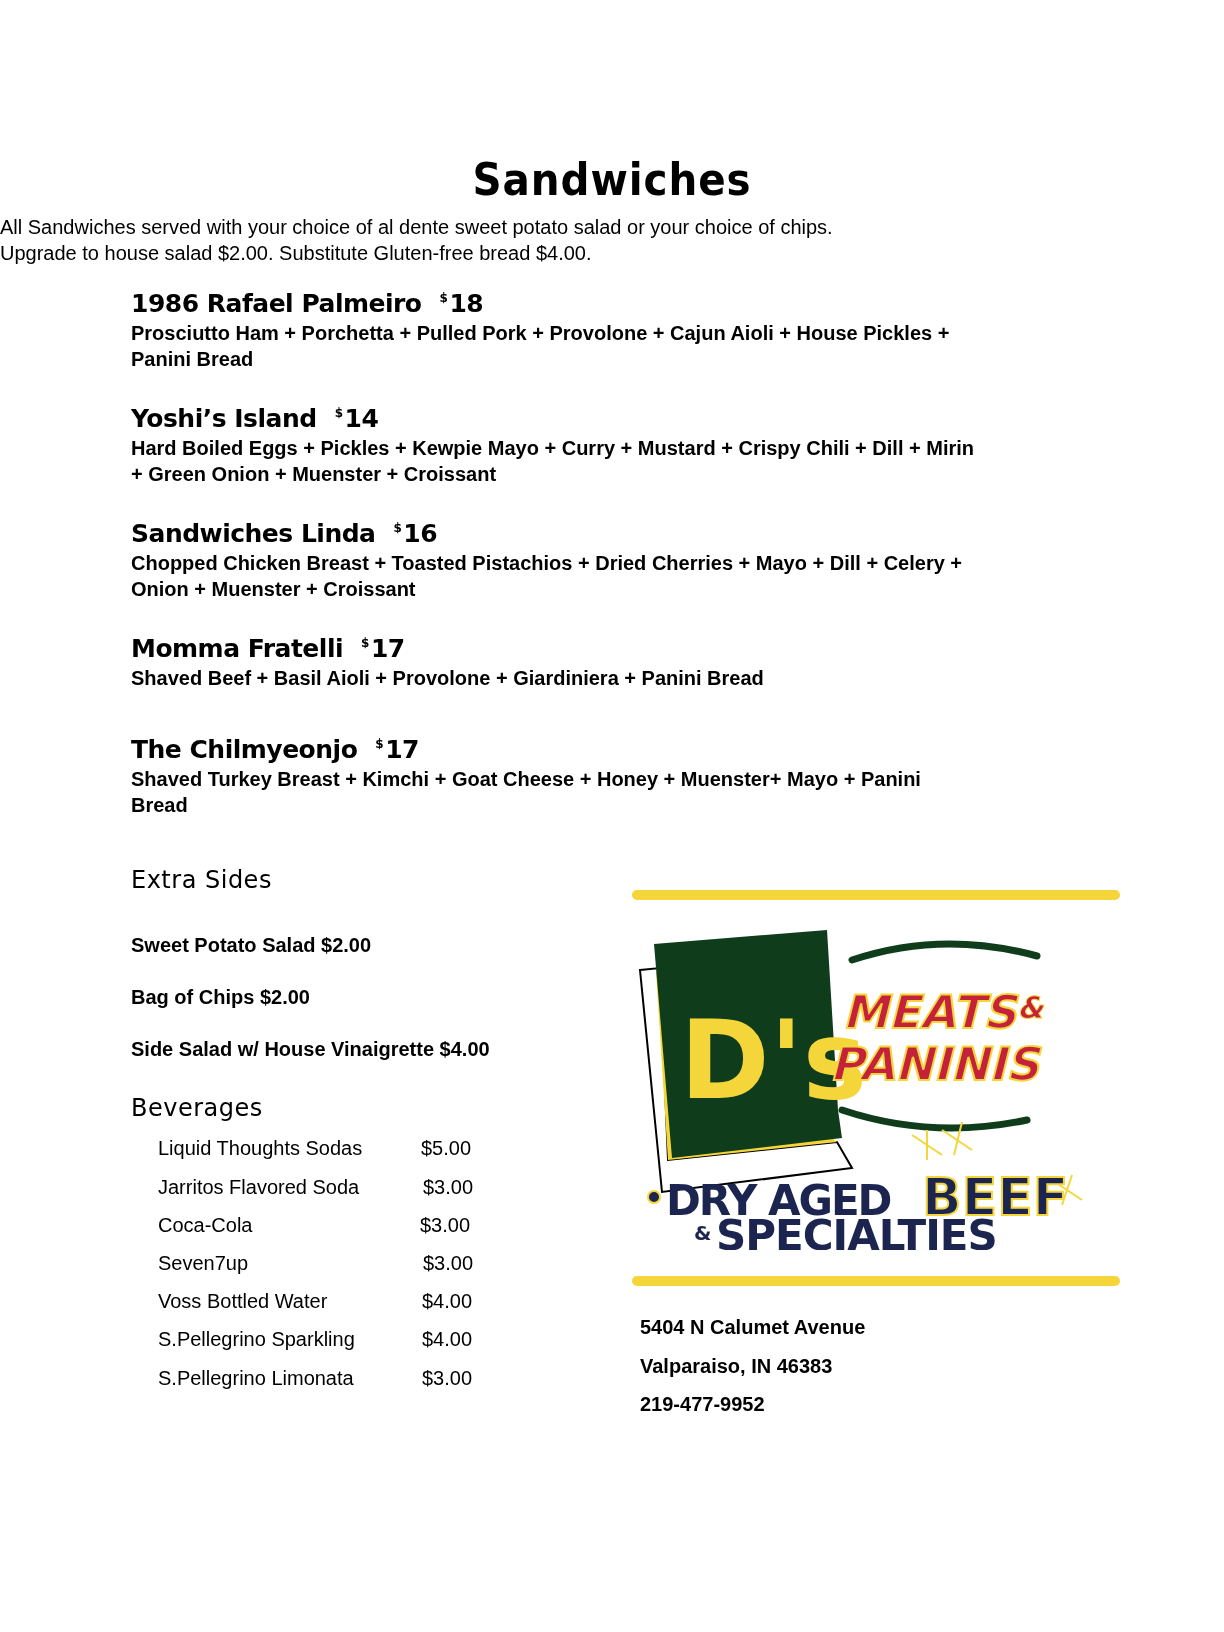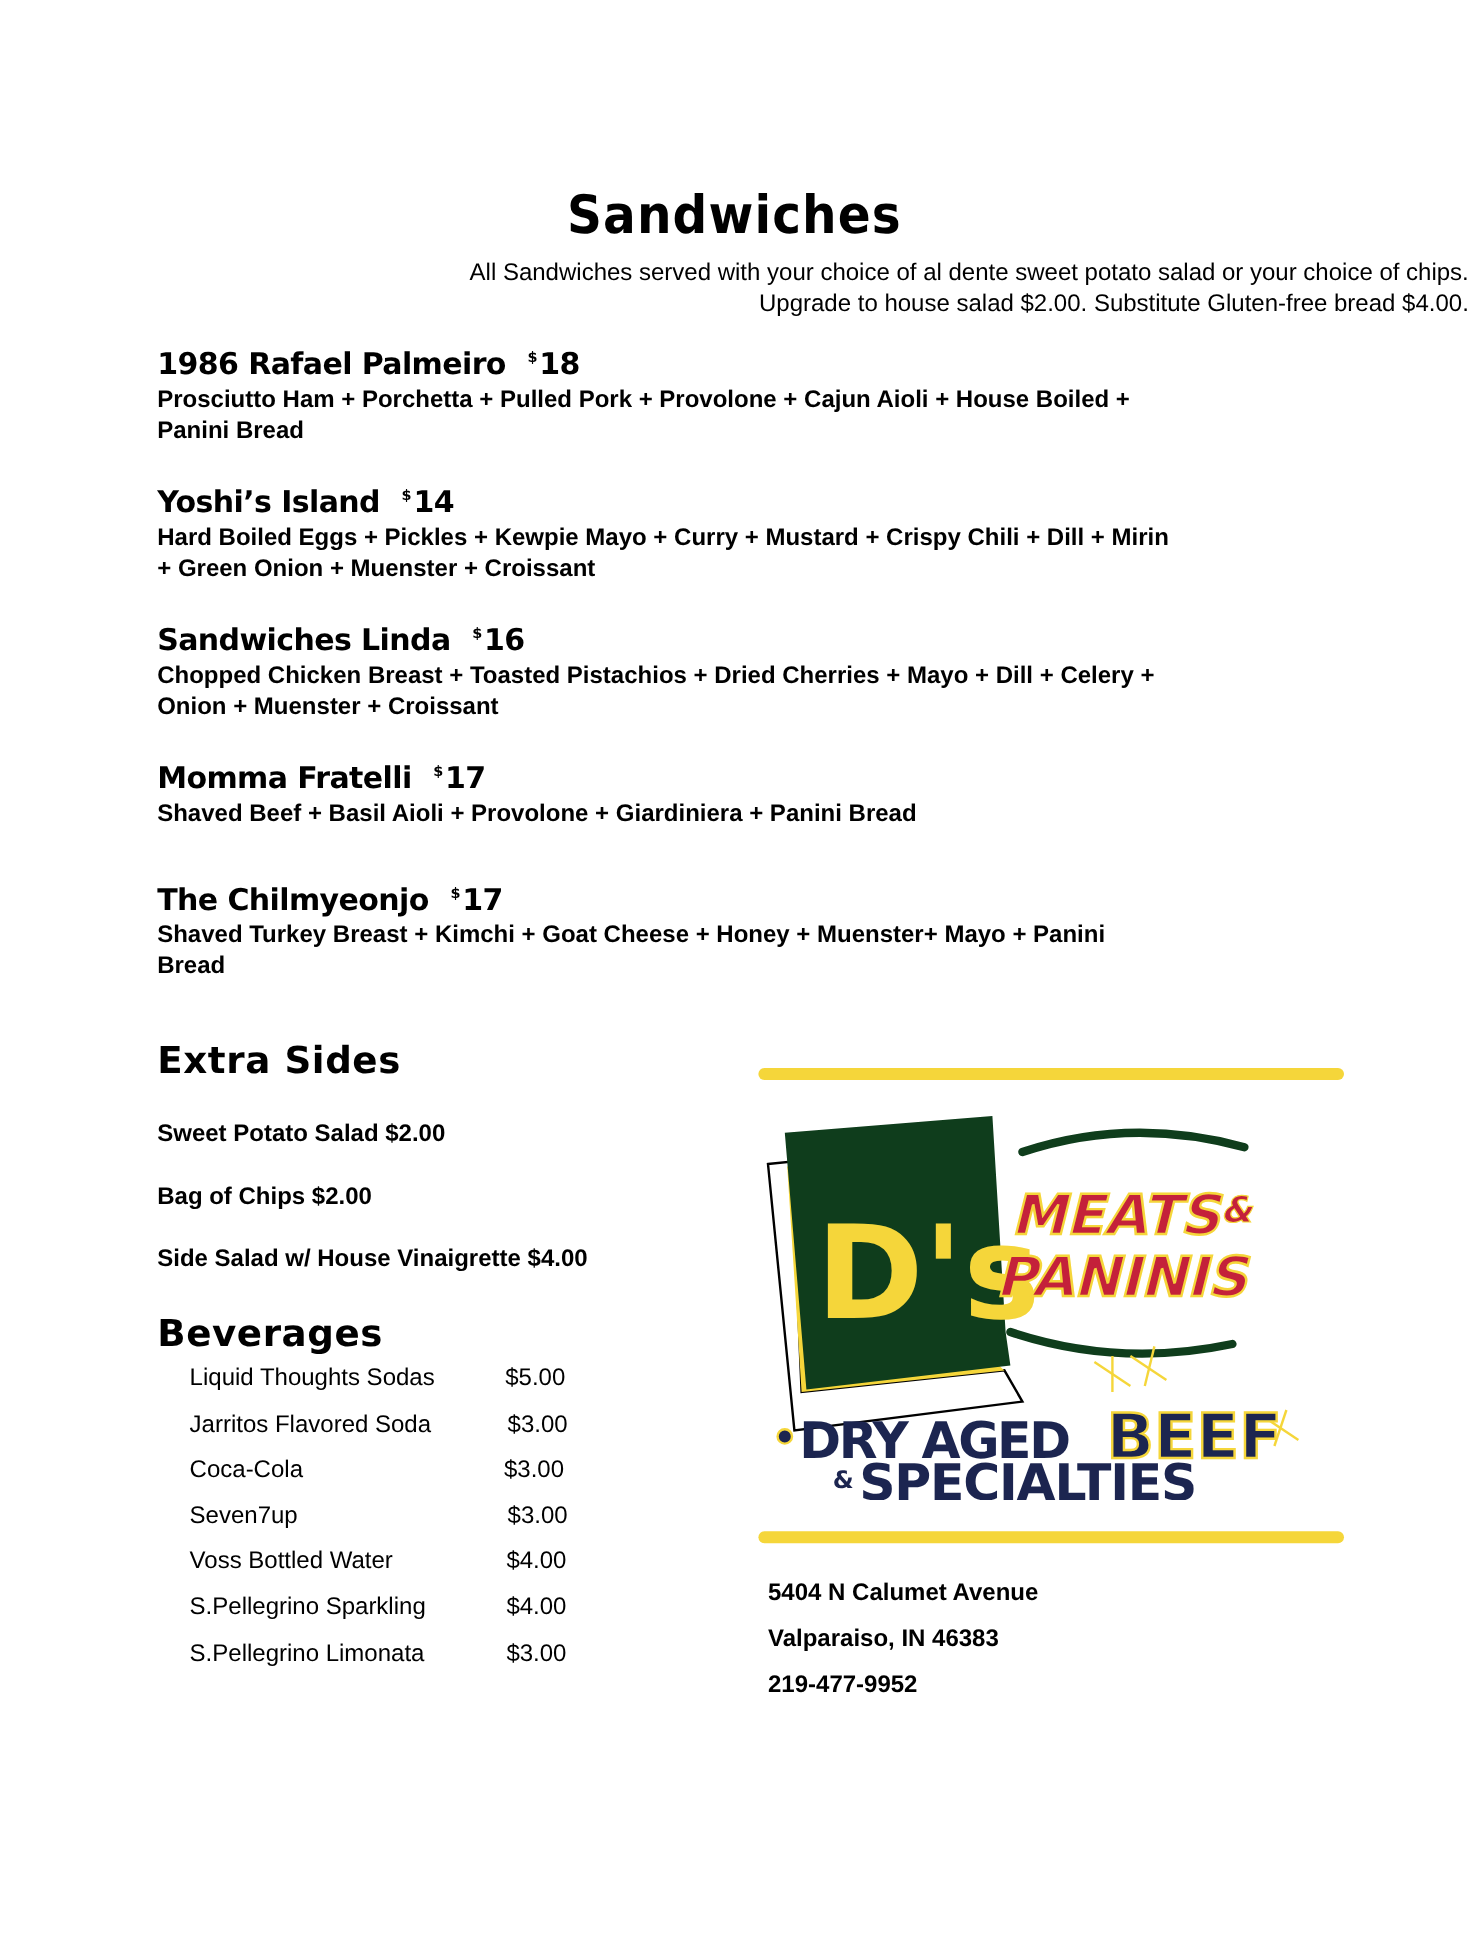--- a/index.html
+++ b/index.html
@@ -1,45 +1,45 @@
 <!DOCTYPE html>
 <html><head>
 <meta charset="utf-8">
 <style>
   html, body { margin: 0; padding: 0; background: #ffffff; }
   body { width: 1224px; height: 1632px; position: relative; overflow: hidden; color: #000; font-family: "Liberation Sans", sans-serif; }
   .abs { position: absolute; }
   .title { left: 0; width: 1224px; top: 154px; text-align: center; font-family: "DejaVu Sans", sans-serif; font-weight: bold; font-size: 44px; letter-spacing: 1px; transform: scaleX(0.92); }
-  .intro { left: 0; width: 1224px; top: 214px; text-align: right; font-size: 20px; line-height: 26px; }
+  .intro { left: 0; width: 1224px; top: 214px; text-align: left; font-size: 20px; line-height: 26px; }
   .item { left: 131px; width: 960px; }
   .item-head { font-family: "DejaVu Sans", sans-serif; font-weight: bold; font-size: 25px; line-height: 32px; letter-spacing: -0.5px; }
   .item-head .price { margin-left: 18px; }
   .item-head .price sup { font-size: 12px; vertical-align: 10px; margin-right: 2px; }
   .item-desc { font-weight: bold; font-size: 20px; line-height: 26px; }
-  .sec-head { font-family: "DejaVu Sans", sans-serif; font-weight: bold; font-size: 31px; letter-spacing: 0.5px; }
+  .sec-head { font-family: "DejaVu Sans", sans-serif; font-weight: normal; font-size: 24px; letter-spacing: 0.5px; }
   .side { left: 131px; font-weight: bold; font-size: 20px; text-align: right; }
   .bev { left: 131px; font-weight: normal; font-size: 20px; width: 340px; margin-left: 27px; }
   .bev .bprice { position: absolute; }
   .logo { left: 632px; top: 890px; width: 492px; height: 400px; }
   .bar { position: absolute; left: 0; width: 488px; height: 10px; background: #f5d63a; border-radius: 5px; }
   .addr { left: 640px; width: 480px; text-align: left; font-weight: bold; font-size: 20px; }
 </style>
 </head>
 <body>
 
 <div class="abs title">Sandwiches</div>
 <div class="abs intro">
   <div>All Sandwiches served with your choice of al dente sweet potato salad or your choice of chips.</div>
   <div>Upgrade to house salad $2.00. Substitute Gluten-free bread $4.00.</div>
 </div>
 
 <div class="abs item" style="top:282px">
   <div class="item-head"><span>1986 Rafael Palmeiro</span><span class="price"><sup>$</sup><span>18</span></span></div>
   <div class="item-desc">
-      <div>Prosciutto Ham + Porchetta + Pulled Pork + Provolone + Cajun Aioli + House Boiled +</div>
+      <div>Prosciutto Ham + Porchetta + Pulled Pork + Provolone + Cajun Aioli + House Pickles +</div>
       <div>Panini Bread</div>
     </div>
 </div>
 <div class="abs item" style="top:397px">
   <div class="item-head"><span>Yoshi’s Island</span><span class="price"><sup>$</sup><span>14</span></span></div>
   <div class="item-desc">
       <div>Hard Boiled Eggs + Pickles + Kewpie Mayo + Curry + Mustard + Crispy Chili + Dill + Mirin</div>
       <div>+ Green Onion + Muenster + Croissant</div>
     </div>
 </div>

